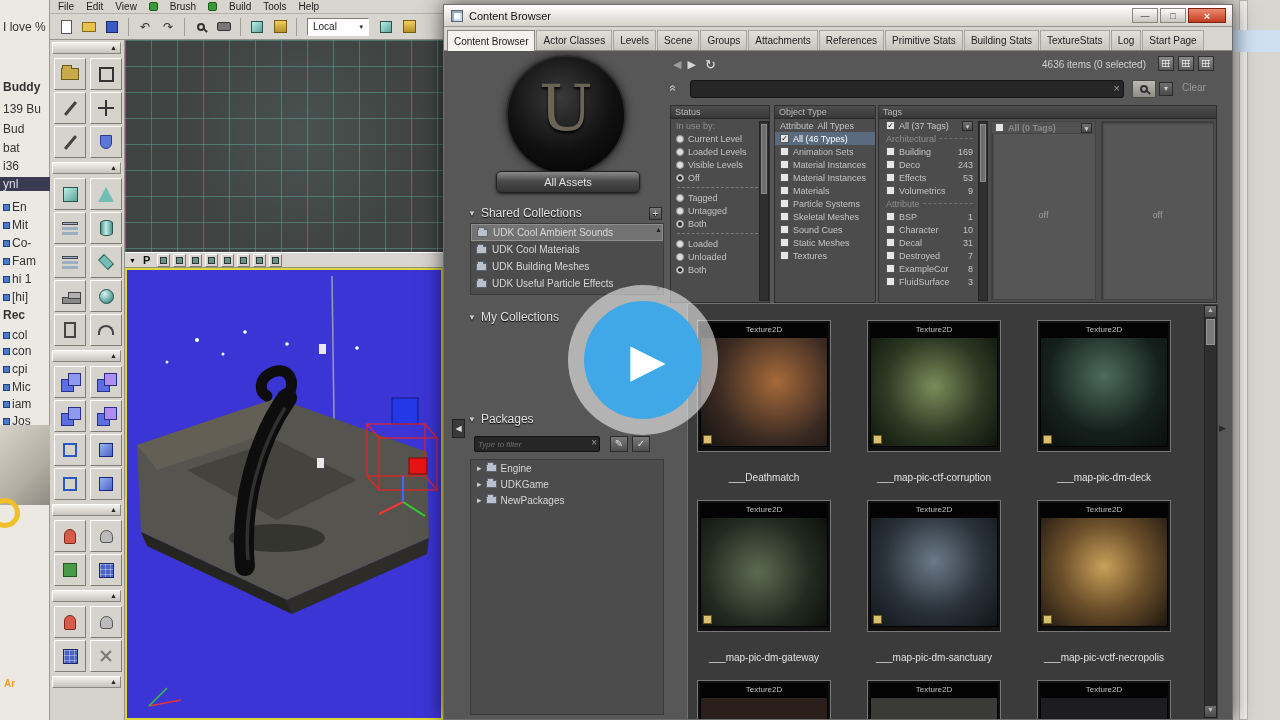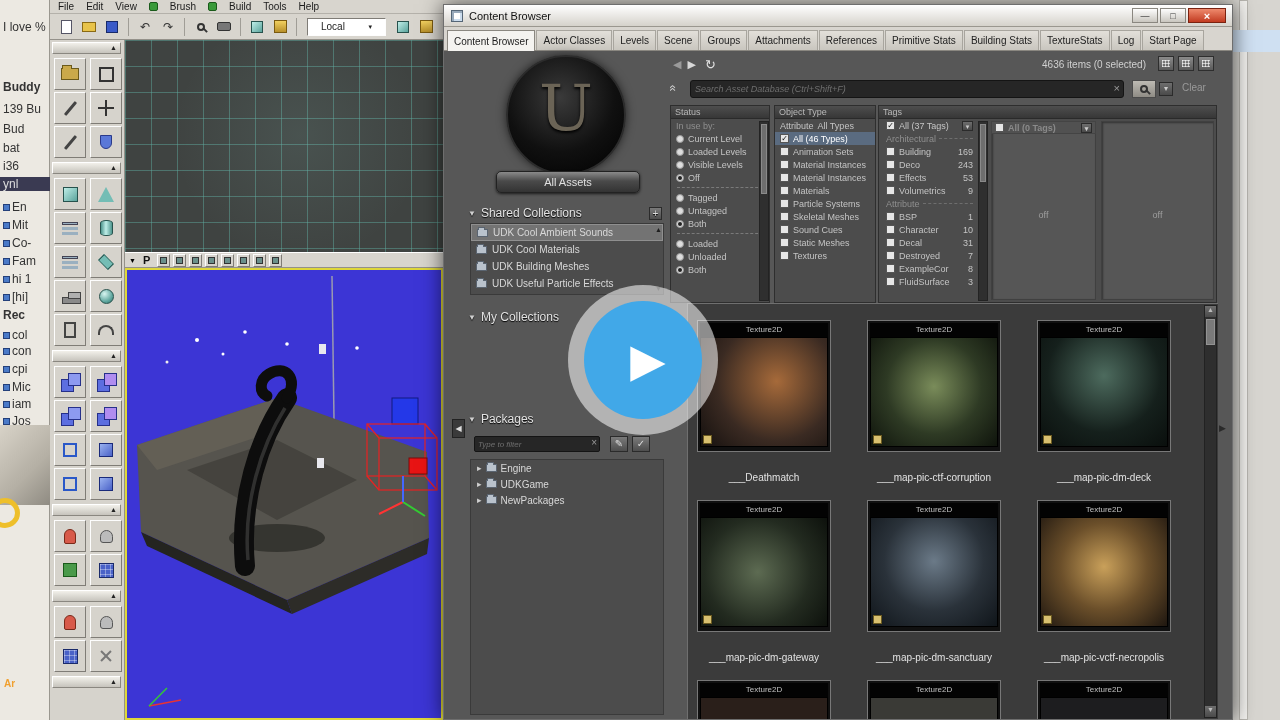--- a/index.html
+++ b/index.html
@@ -26,21 +26,21 @@
   .tsep{width:1px;height:18px;background:#a09d96;margin:0 3px;}
   .ic-doc{width:11px;height:14px;background:#fff;border:1px solid #556;}
   .ic-folder{width:14px;height:10px;background:#e8c34a;border:1px solid #8a6a14;}
   .ic-save{width:12px;height:12px;background:#3a5ac8;border:1px solid #182a6a;}
   .glyph{font-size:12px;color:#333;line-height:1;}
   .mag{width:8px;height:8px;border:2px solid #333;border-radius:50%;position:relative;}
   .mag::after{content:"";position:absolute;width:6px;height:2px;background:#333;transform:rotate(45deg);right:-5px;bottom:-2px;}
   .ic-cam{width:14px;height:9px;background:#777;border:1px solid #333;border-radius:2px;}
   .ic-gold{width:13px;height:13px;background:linear-gradient(#f2d060,#b8902a);border:1px solid #7a5a10;}
   .ic-tealcube{width:12px;height:12px;background:linear-gradient(135deg,#bfeee8,#5aa39b);border:1px solid #27524d;}
-  #local-dd{display:flex;align-items:center;justify-content:space-between;width:79px;height:18px;background:#fff;border:1px solid;border-color:#7f7c76 #fdfdfd #fdfdfd #7f7c76;font-size:10px;color:#222;padding:0 13px;margin:17px 4px;}
+  #local-dd{display:flex;align-items:center;justify-content:space-between;width:62px;height:18px;background:#fff;border:1px solid;border-color:#7f7c76 #fdfdfd #fdfdfd #7f7c76;font-size:10px;color:#222;padding:0 5px;margin:17px 4px;}
 
   
   #palette{position:absolute;left:50px;top:40px;width:75px;height:680px;background:#d6d3cc;border-right:1px solid #94918a;z-index:1;}
   .pal-bar{position:absolute;left:2px;width:69px;height:12px;background:linear-gradient(#f2f0ea,#c6c3bc);border:1px solid;border-color:#fff #8a8780 #8a8780 #fff;font-size:7px;color:#222;text-align:right;padding-right:3px;line-height:10px;}
   .pbtn{position:absolute;width:32px;height:32px;display:flex;align-items:center;justify-content:center;background:#d6d3cc;border:1px solid;border-color:#fdfdfd #7f7c76 #7f7c76 #fdfdfd;}
   .sh-folder{width:18px;height:12px;background:#caa94a;border:1px solid #6b5a1a;position:relative;}
   .sh-folder::before{content:"";position:absolute;top:-4px;left:0;width:8px;height:3px;background:#caa94a;border:1px solid #6b5a1a;border-bottom:none;}
   .sh-cubeout{width:15px;height:15px;border:2px solid #333;}
   .sh-pen{width:3px;height:17px;background:#444;transform:rotate(40deg);border-radius:1px;}
   .sh-cross{width:16px;height:16px;position:relative;}
@@ -507,21 +507,20 @@
             <i></i>
           </span>
         <span class="viewic" style="right:4px">
             <i></i>
           </span>
       </div>
 
       <div id="cb-searchrow">
         <span id="chevrons">«</span>
         <span id="searchbox">
-          <input value="" placeholder="Search Asset Database (Ctrl+Shift+F)" style="">
           <span id="search-x">×</span>
         </span>
         <span id="wrench-btn">
             <span class="mag"></span>
           </span>
         <span id="filter-dd">▾</span>
         <span id="clear-btn">Clear</span>
       </div>
 
       <div id="cb-left">

